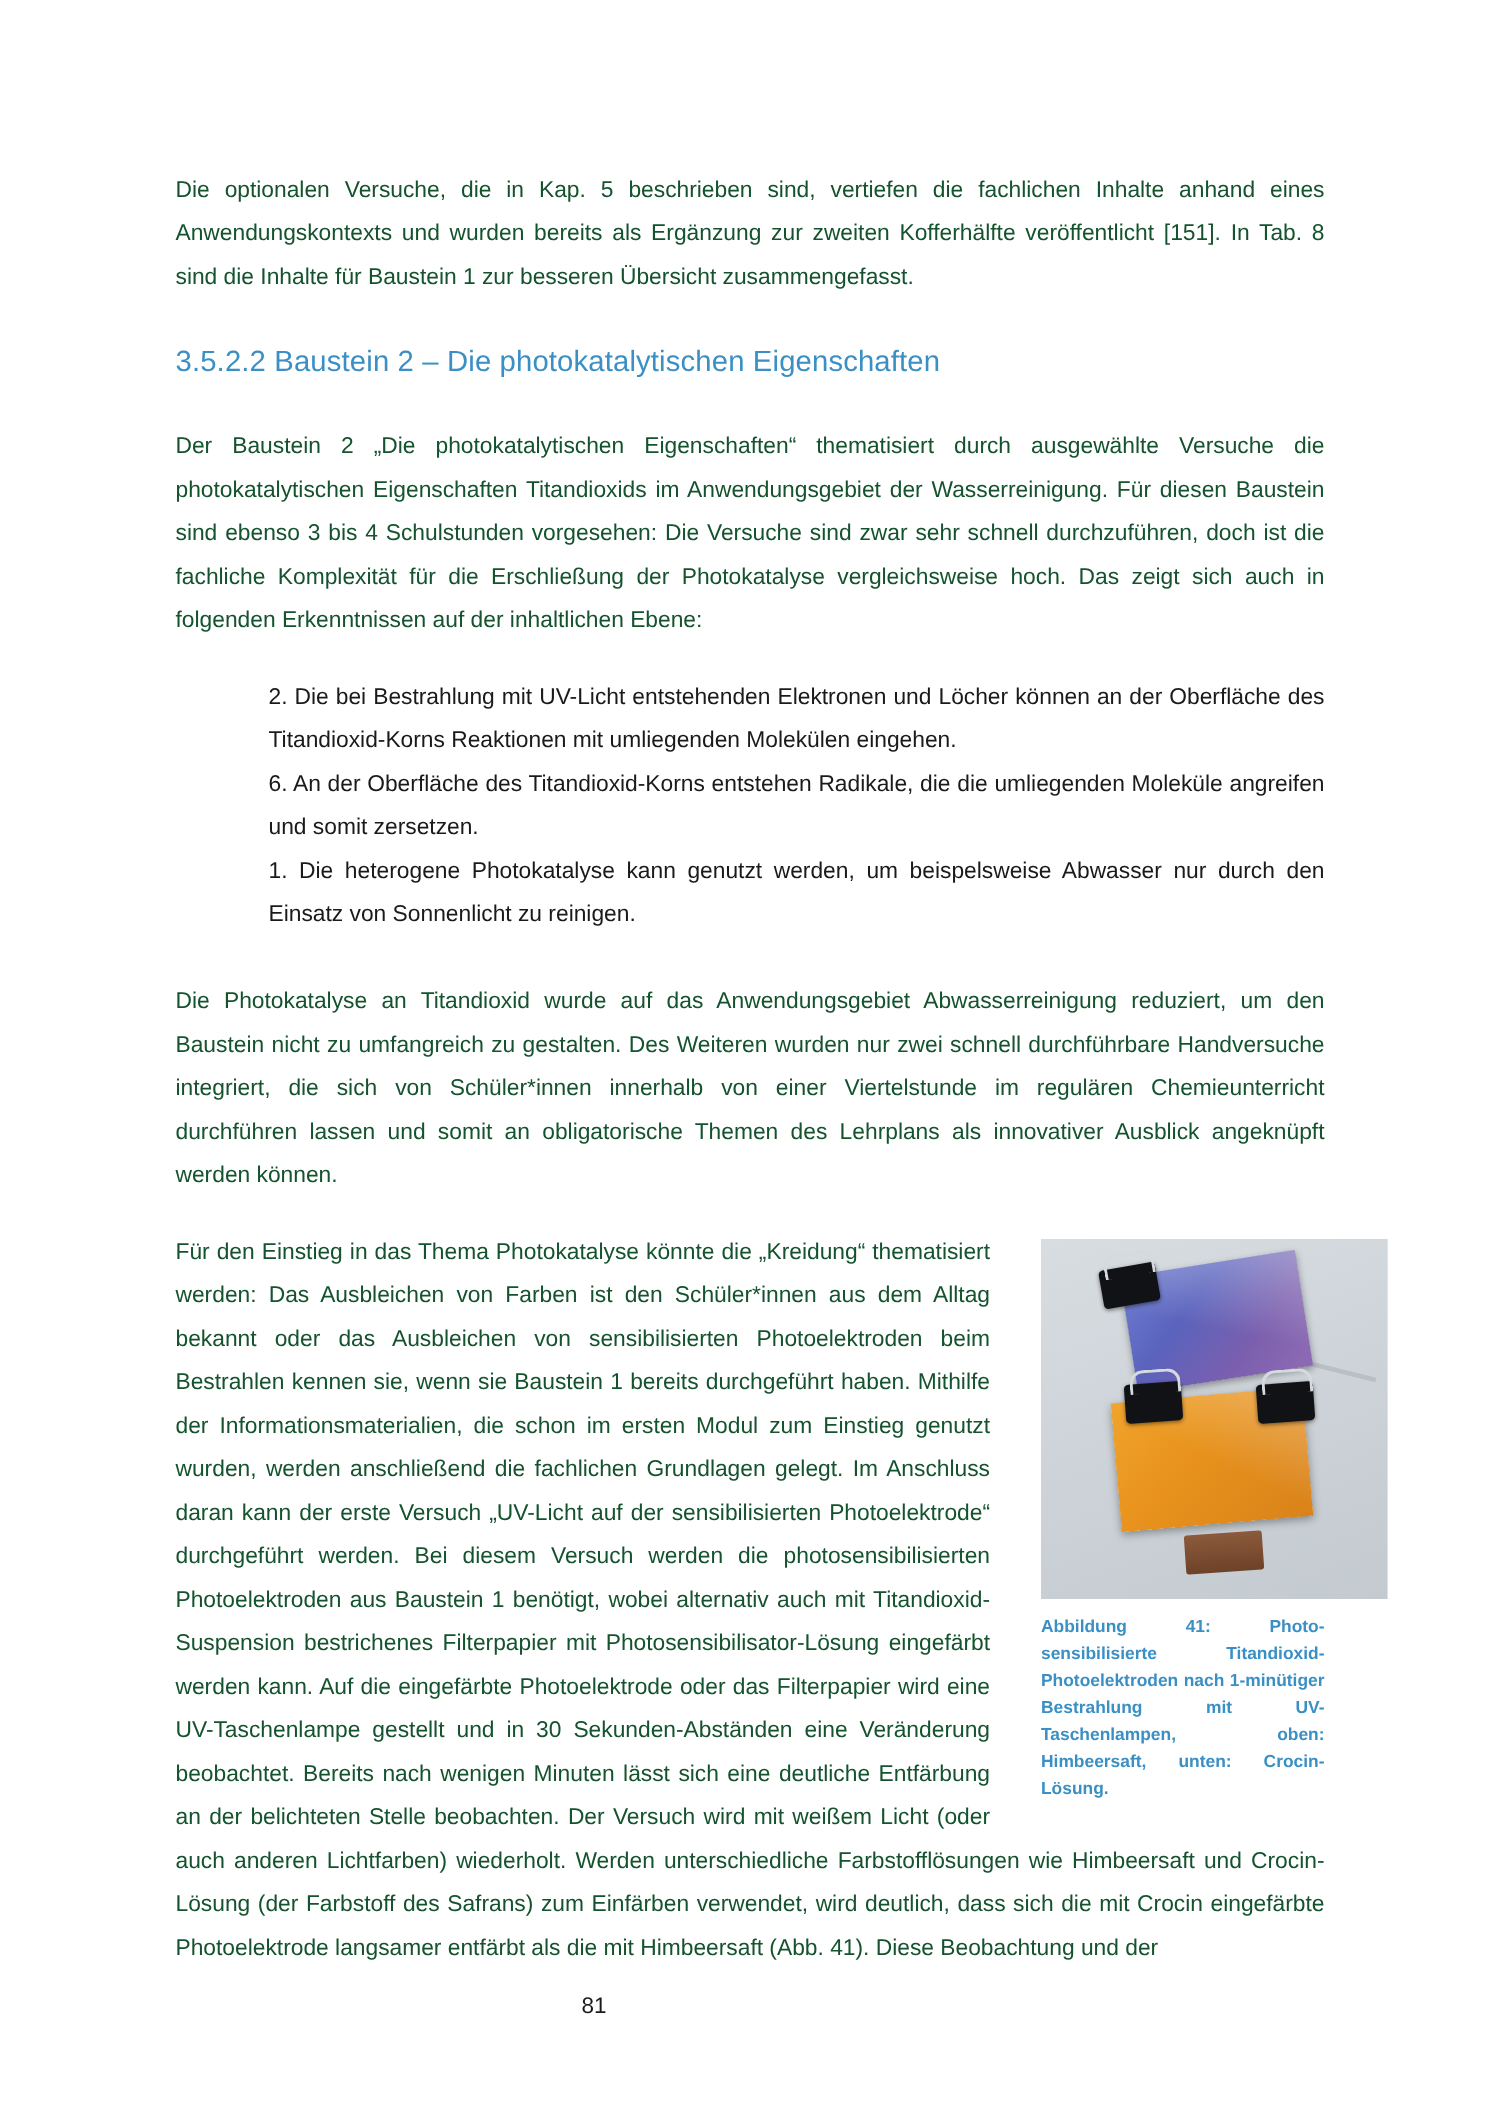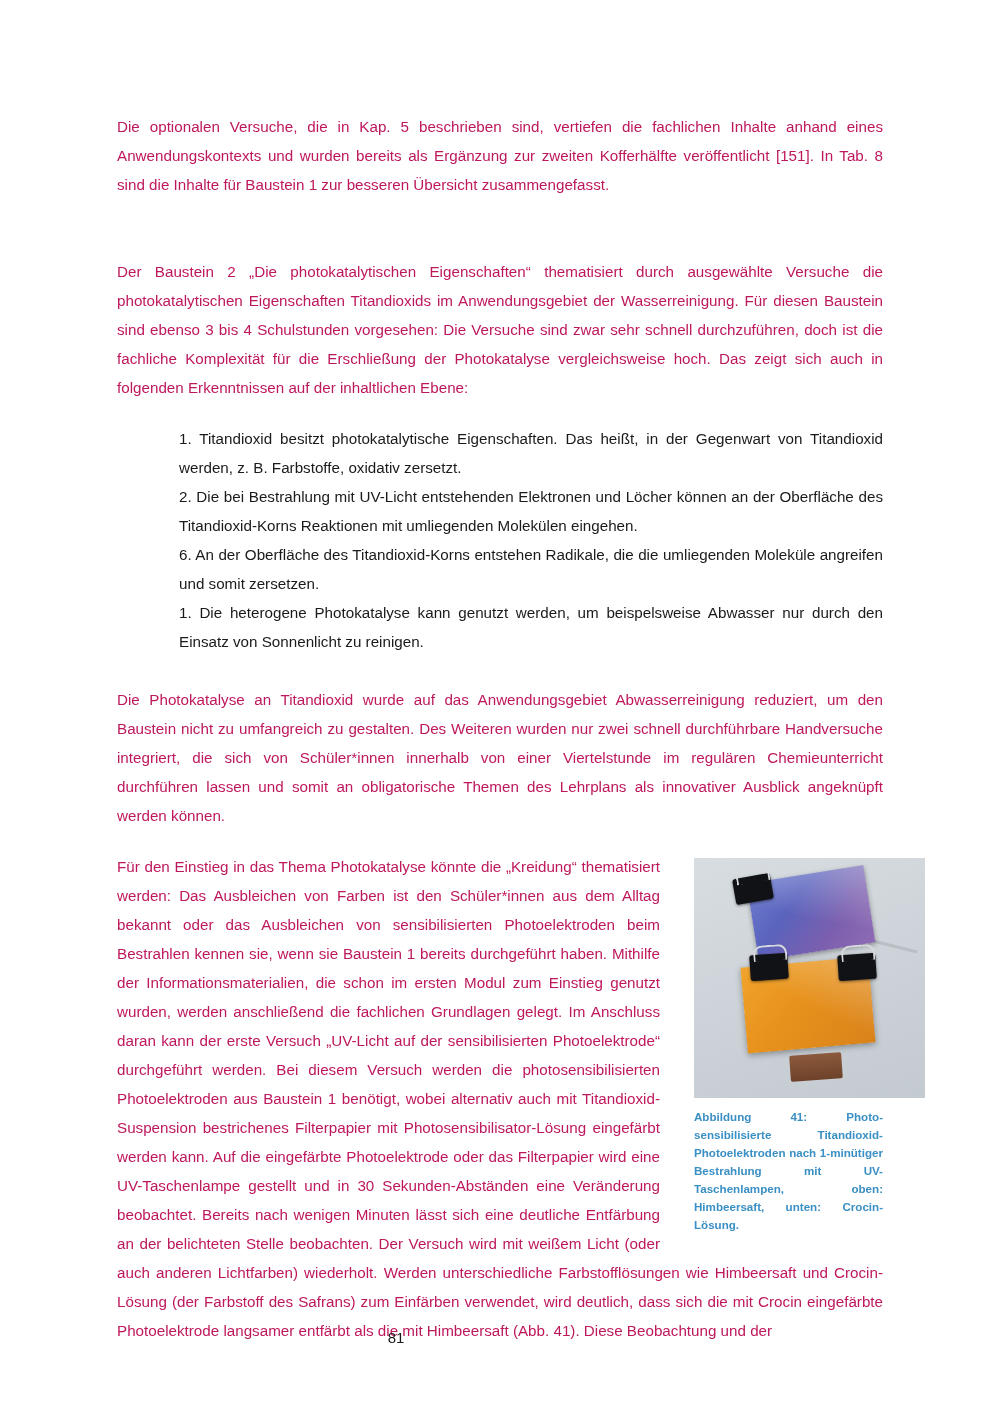--- a/index.html
+++ b/index.html
@@ -25,21 +25,21 @@
     position: absolute;
     left: 117px;
     top: 112px;
     width: 766px;
   }
   p.body {
     font-size: 15.2px;
     line-height: 29px;
     margin: 0 0 0 0;
     text-align: justify;
-    color: #be185d;
+    color: #14532d;
   }
   .gap-lg { height: 29px; }
   .gap-md { height: 22px; }
 
   h2.heading {
     font-size: 19.5px;
     font-weight: normal;
     color: #3a8fc4;
     margin: 0;
     line-height: 26px;
@@ -156,29 +156,29 @@
 </head>
 <body>
 
 <div class="page">
   <div class="content">
 
     <p class="body">Die optionalen Versuche, die in Kap. 5 beschrieben sind, vertiefen die fachlichen Inhalte anhand eines Anwendungskontexts und wurden bereits als Ergänzung zur zweiten Kofferhälfte veröffentlicht [151]. In Tab. 8 sind die Inhalte für Baustein 1 zur besseren Übersicht zusammengefasst.</p>
 
     <div class="gap-lg"></div>
 
+    <h2 class="heading">3.5.2.2 Baustein 2 – Die photokatalytischen Eigenschaften</h2>
 
     <div class="gap-lg"></div>
 
     <p class="body">Der Baustein 2 „Die photokatalytischen Eigenschaften“ thematisiert durch ausgewählte Versuche die photokatalytischen Eigenschaften Titandioxids im Anwendungsgebiet der Wasserreinigung. Für diesen Baustein sind ebenso 3 bis 4 Schulstunden vorgesehen: Die Versuche sind zwar sehr schnell durchzuführen, doch ist die fachliche Komplexität für die Erschließung der Photokatalyse vergleichsweise hoch. Das zeigt sich auch in folgenden Erkenntnissen auf der inhaltlichen Ebene:</p>
 
     <div class="gap-md"></div>
 
     <div class="numlist">
-      <p>1. Titandioxid besitzt photokatalytische Eigenschaften. Das heißt, in der Gegenwart von Titandioxid werden, z. B. Farbstoffe, oxidativ zersetzt.</p>
       <p>2. Die bei Bestrahlung mit UV-Licht entstehenden Elektronen und Löcher können an der Oberfläche des Titandioxid-Korns Reaktionen mit umliegenden Molekülen eingehen.</p>
       <p>6. An der Oberfläche des Titandioxid-Korns entstehen Radikale, die die umliegenden Moleküle angreifen und somit zersetzen.</p>
       <p>1. Die heterogene Photokatalyse kann genutzt werden, um beispelsweise Abwasser nur durch den Einsatz von Sonnenlicht zu reinigen.</p>
     </div>
 
     <div class="gap-lg"></div>
 
     <p class="body">Die Photokatalyse an Titandioxid wurde auf das Anwendungsgebiet Abwasserreinigung reduziert, um den Baustein nicht zu umfangreich zu gestalten. Des Weiteren wurden nur zwei schnell durchführbare Handversuche integriert, die sich von Schüler*innen innerhalb von einer Viertelstunde im regulären Chemieunterricht durchführen lassen und somit an obligatorische Themen des Lehrplans als innovativer Ausblick angeknüpft werden können.</p>
 
     <div class="gap-md"></div>

